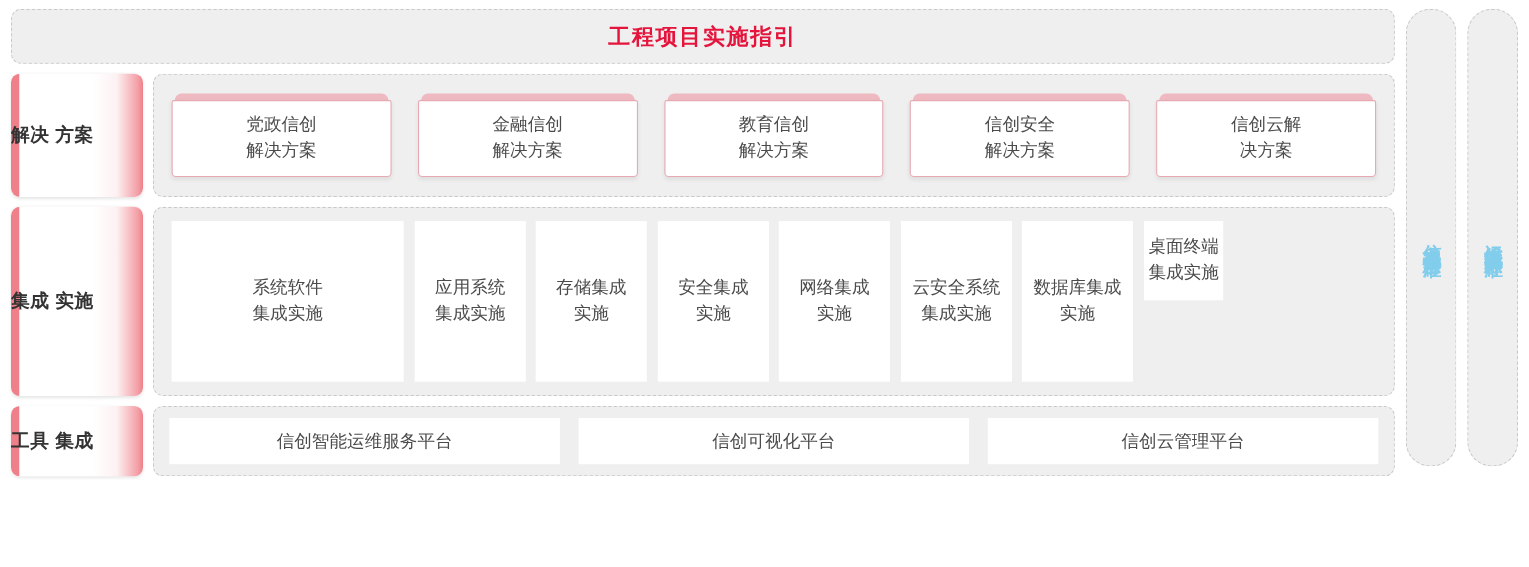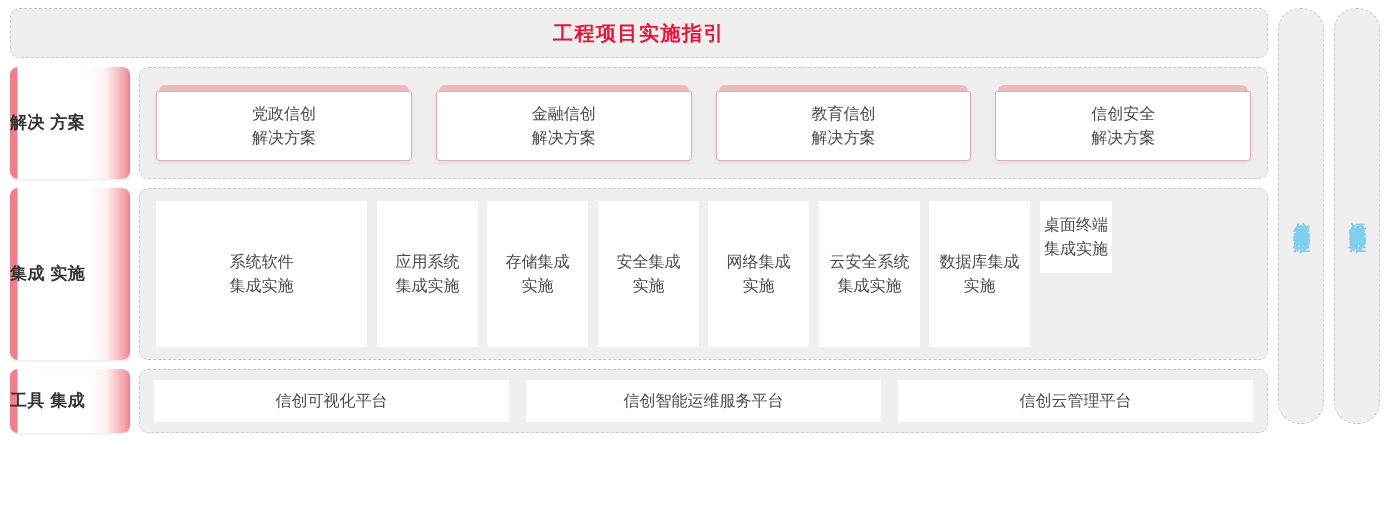--- a/index.html
+++ b/index.html
@@ -281,20 +281,27 @@
 解决方案</span>
             </div>
           </div>
           <div class="sol-card">
             <div class="sol-card-cap"></div>
             <div class="sol-card-face">
               <span class="sol-card-text">信创安全
 解决方案</span>
             </div>
           </div>
+          <div class="sol-card">
+            <div class="sol-card-cap"></div>
+            <div class="sol-card-face">
+              <span class="sol-card-text">信创云解
+决方案</span>
+            </div>
+          </div>
         </div>
       </div>
     </div>
 
     <div class="row integration">
       <div class="row-label">
         <span class="row-label-text">集成
 实施</span>
       </div>
       <div class="row-body dashed">
@@ -346,24 +353,24 @@
     </div>
 
     <div class="row tools">
       <div class="row-label">
         <span class="row-label-text">工具
 集成</span>
       </div>
       <div class="row-body dashed">
         <div class="tools-inner">
           <div class="tool-cell">
+            <span class="tool-cell-text">信创智能运维服务平台</span>
+          </div>
+          <div class="tool-cell">
             <span class="tool-cell-text">信创可视化平台</span>
-          </div>
-          <div class="tool-cell">
-            <span class="tool-cell-text">信创智能运维服务平台</span>
           </div>
           <div class="tool-cell">
             <span class="tool-cell-text">信创云管理平台</span>
           </div>
         </div>
       </div>
     </div>
 
 
   </div>

